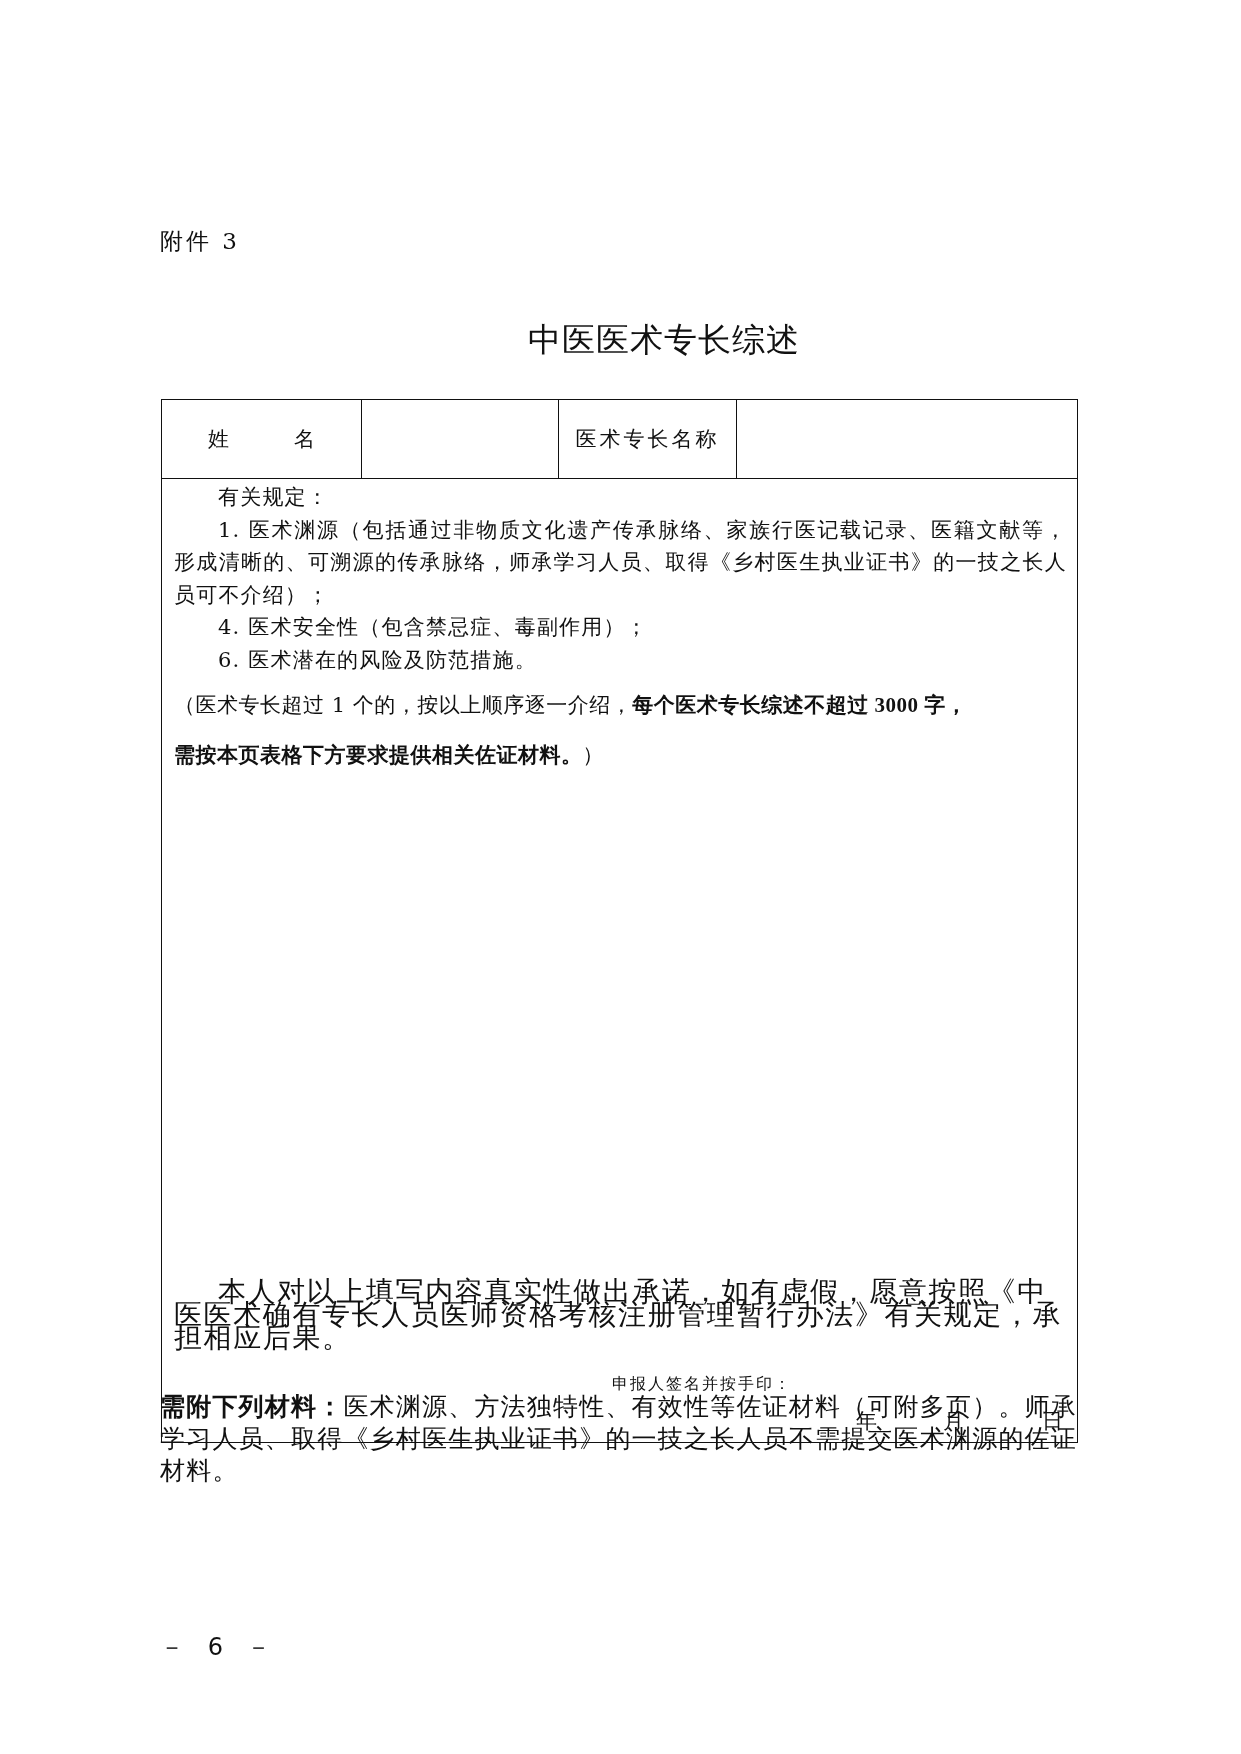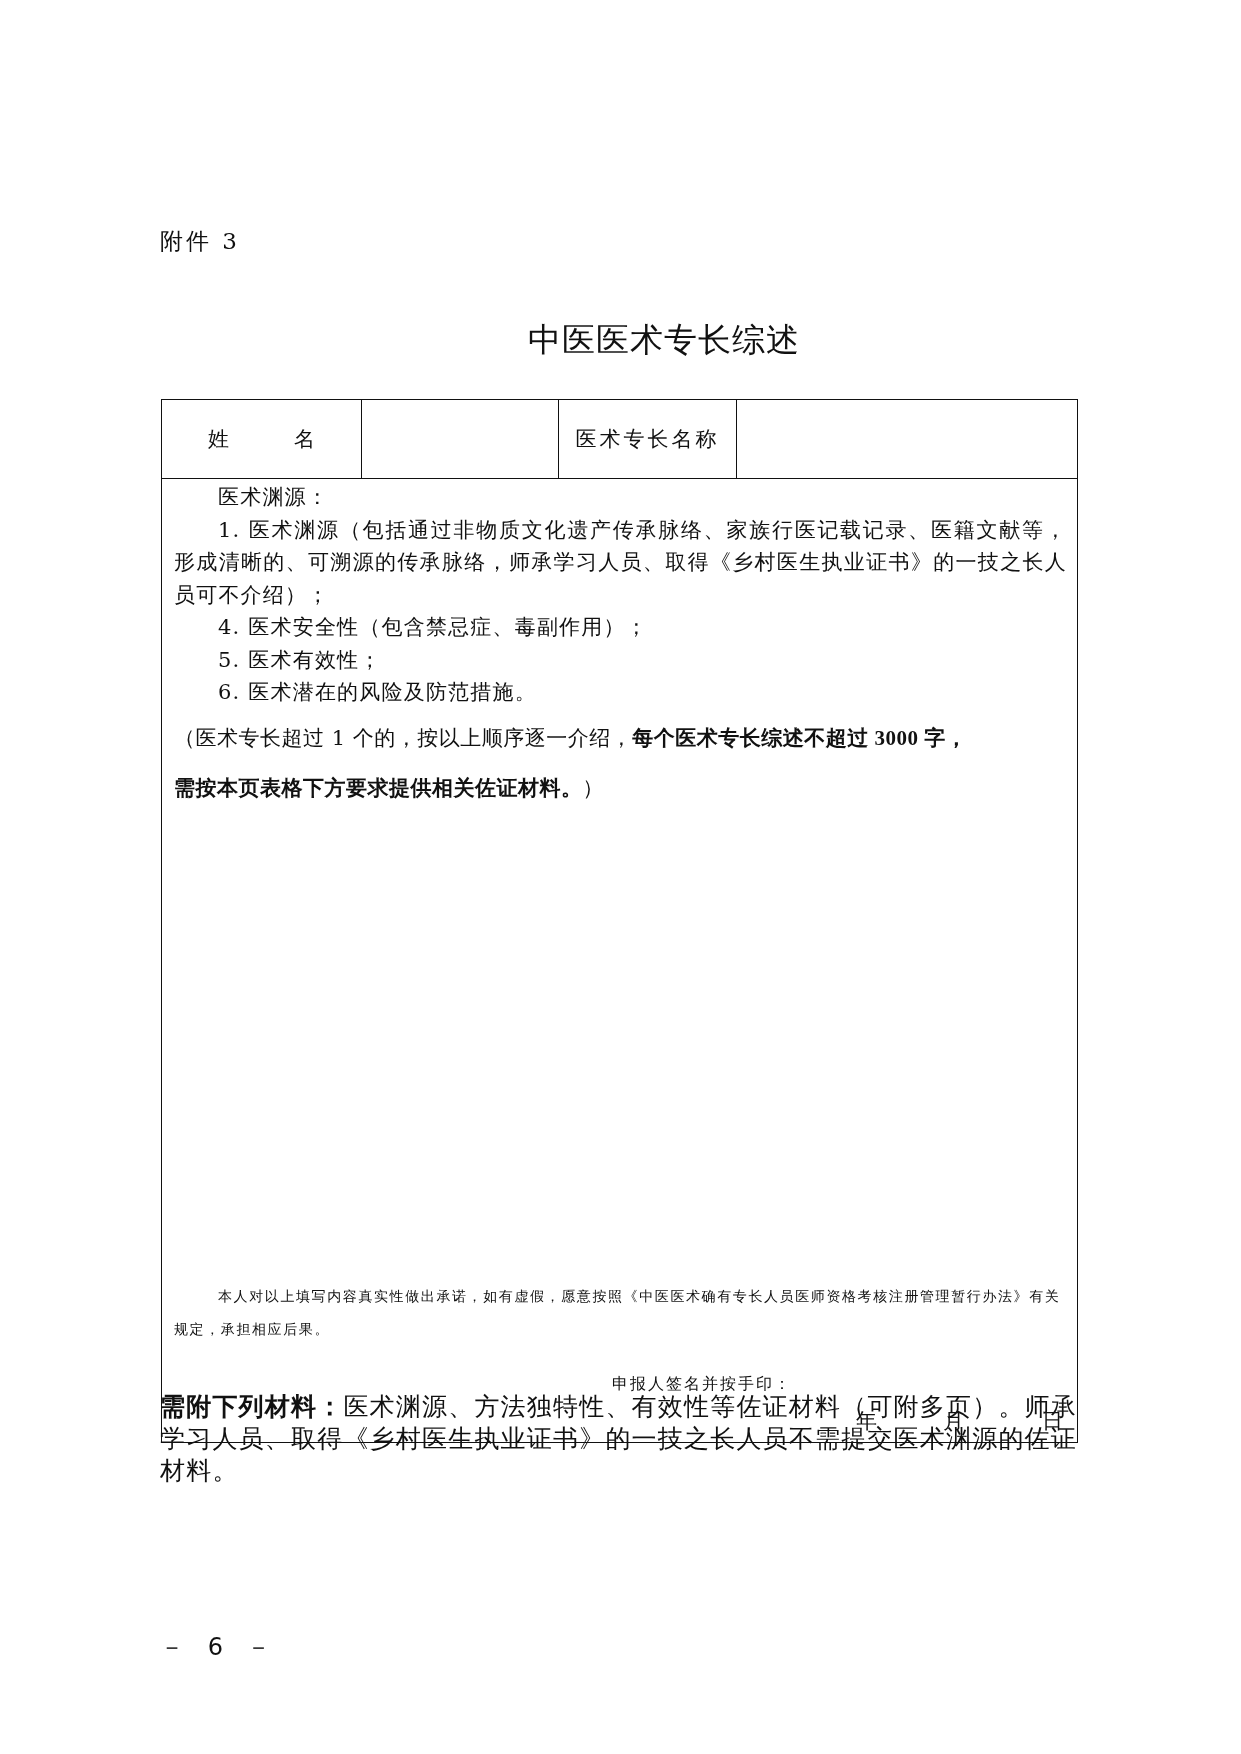--- a/index.html
+++ b/index.html
@@ -17,21 +17,21 @@
   .c3 { left: 397px; width: 178px; border-right: 1px solid #111; letter-spacing: 3px; }
   .c4 { left: 575px; right: 0; }
   .c2 input, .c4 input { width: 90%; height: 60%; border: none; outline: none; background: transparent; font-size: 20px; font-family: inherit; }
   .body-area { position: absolute; left: 0; top: 79px; width: 100%; bottom: 0; padding: 2px 10px 0 12px; box-sizing: border-box; font-size: 21px; line-height: 32.5px; }
   .p-indent { text-indent: 44px; margin: 0; letter-spacing: 1.2px; }
   .p-justify { text-align: justify; }
   .note { margin: 14px 0 0 0; line-height: 30px; letter-spacing: 0.5px; }
   .note .bold { font-weight: bold; font-family: Liberation Serif, serif; }
   .note-line2 { margin-top: 20px; }
   .content-field { display: block; width: 100%; height: 390px; border: none; outline: none; resize: none; background: transparent; margin-top: 0; font-size: 20px; font-family: inherit; }
-  .pledge { position: absolute; left: 12px; right: 10px; top: 880px; font-size: 14px; line-height: 33px; letter-spacing: 1.6px; text-indent: 44px; margin: 0; }
+  .pledge { position: absolute; left: 12px; right: 10px; top: 880px; font-size: 28px; line-height: 23px; letter-spacing: 1.6px; text-indent: 44px; margin: 0; }
   .sign { position: absolute; left: 450px; top: 974px; font-size: 16px; letter-spacing: 2px; }
   .date { position: absolute; right: 14px; top: 1007px; font-size: 21px; display: flex; gap: 0; }
   .date span { display: inline-block; }
   .date .y { margin-right: 66px; }
   .date .m { margin-right: 78px; }
   .footer-note { position: absolute; left: 160px; top: 1391px; width: 920px; font-size: 25px; line-height: 32px; letter-spacing: 1.2px; margin: 0; }
   .footer-note .bold { font-weight: bold; font-family: "DejaVu Sans", "Liberation Sans", sans-serif; }
   .page-num { position: absolute; left: 160px; top: 1631px; font-family: "DejaVu Sans", "Liberation Sans", sans-serif; font-size: 24px; letter-spacing: 8px; }
 </style>
 </head>
@@ -46,24 +46,23 @@
     <div class="cell c2">
       <input type="text" value="" style="">
     </div>
     <div class="cell c3">医术专长名称</div>
     <div class="cell c4">
       <input type="text" value="" style="">
     </div>
   </div>
 
   <div class="body-area">
-    <p class="p-indent">医术渊源：</p>
+    <p class="p-indent">有关规定：</p>
     <p class="p-indent p-justify">1. 医术渊源（包括通过非物质文化遗产传承脉络、家族行医记载记录、医籍文献等，形成清晰的、可溯源的传承脉络，师承学习人员、取得《乡村医生执业证书》的一技之长人员可不介绍）；</p>
     <p class="p-indent">4. 医术安全性（包含禁忌症、毒副作用）；</p>
-    <p class="p-indent">5. 医术有效性；</p>
     <p class="p-indent">6. 医术潜在的风险及防范措施。</p>
     <p class="note">
       <span>（医术专长超过 1 个的，按以上顺序逐一介绍，</span><span class="bold">每个医术专长综述不超过 3000 字，</span>
     </p>
     <p class="note note-line2">
       <span class="bold">需按本页表格下方要求提供相关佐证材料。</span><span>）</span>
     </p>
     <textarea class="content-field" style=""></textarea>
   </div>
 

